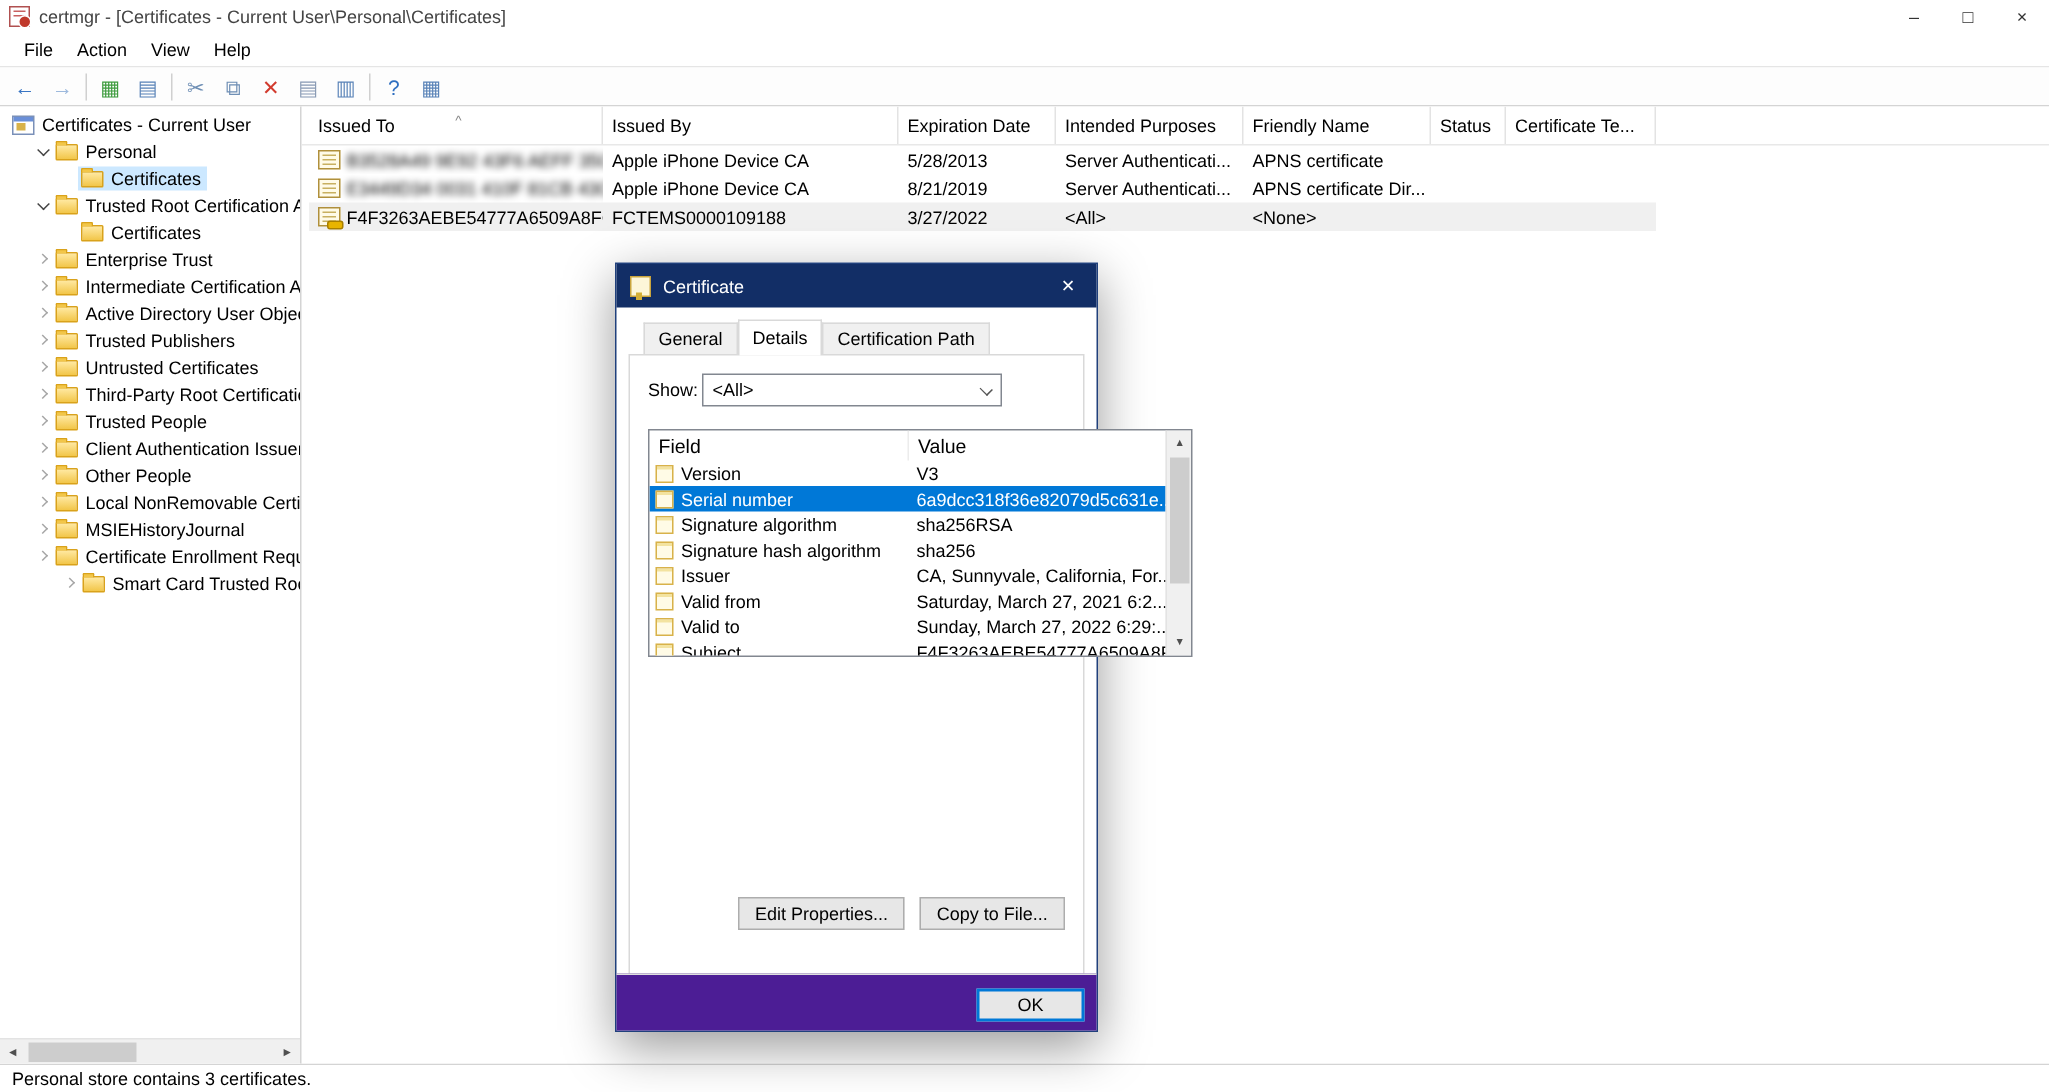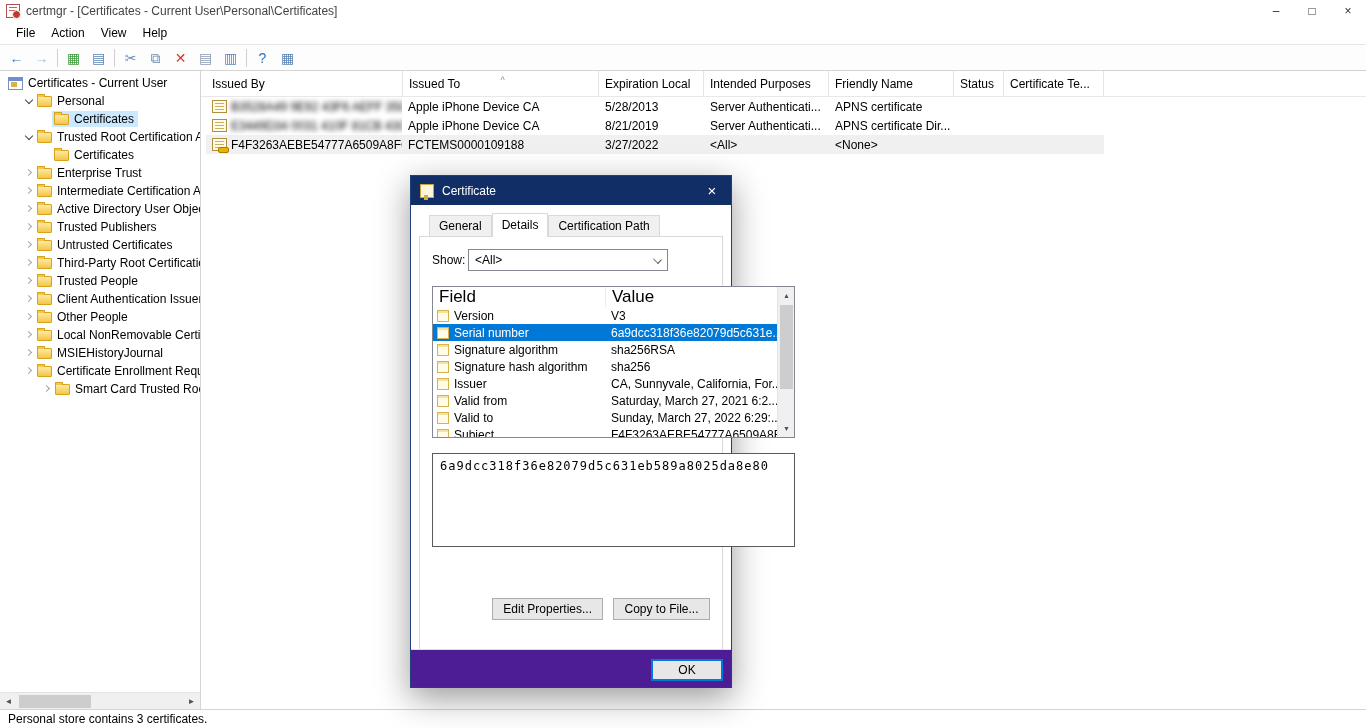--- a/index.html
+++ b/index.html
@@ -72,21 +72,21 @@
   .tab { border:1px solid #d9d9d9; border-bottom:none; background:#f0f0f0; padding:3px 9px 3px 9px; margin-right:0px; cursor:default; }
   .tab.active { background:#fff; padding-top:4px; margin-top:-2px; position:relative; }
   .tab.active::after { content:''; position:absolute; left:0; right:0; bottom:-1px; height:1px; background:#fff; }
   .tab-frame { position:absolute; left:8px; right:8px; top:60px; height:414px; border:1px solid #d9d9d9; background:#fff; }
   .show-row { position:absolute; left:12px; top:12px; display:flex; align-items:center; }
   .show-label { width:36px; }
   .combo { width:200px; height:22px; border:1px solid #828790; background:#fff; display:flex; align-items:center; padding-left:6px; position:relative; cursor:default; }
   .combo-chev { position:absolute; right:6px; top:6px; width:7px; height:7px; border-right:1px solid #555; border-bottom:1px solid #555; transform:rotate(45deg) scale(1,0.8); }
   .fieldbox { position:absolute; left:12px; top:49px; width:363px; height:152px; border:1px solid #828790; background:#fff; overflow:hidden; }
   .fb-header { display:flex; height:20px; align-items:center; }
-  .fb-hcell { padding-left:6px; font-size:17px; }
+  .fb-hcell { padding-left:6px; font-size:13px; }
   .fb-hcell.field { width:172px; }
   .fb-hcell.value { flex:1; border-left:1px solid #ececec; height:100%; display:flex; align-items:center; }
   .frow { display:flex; height:17px; align-items:center; width:346px; cursor:default; }
   .frow.selected { background:#0078d7; color:#fff; }
   .fcell { white-space:nowrap; overflow:hidden; display:flex; align-items:center; height:100%; }
   .fcell.field { width:172px; padding-left:4px; }
   .fcell.value { flex:1; padding-left:6px; }
   .field-icon { width:12px; height:12px; flex:none; margin-right:5px; background:#fffbe6; border:1px solid #d8b24a; box-shadow:inset 0 2px 0 #f3e3a0; }
   .vscroll { position:absolute; right:0; top:0; width:17px; height:150px; background:#f0f0f0; border-left:1px solid #e3e3e3; }
   .vs-arrow { width:17px; height:17px; display:flex; align-items:center; justify-content:center; font-size:7px; color:#505050; }
@@ -287,23 +287,23 @@
         </div>
       </div>
     <div class="hscroll">
       <span class="hs-arrow">◄</span>
       <span class="hs-thumb"></span>
       <span class="hs-arrow" style="margin-left:auto;">►</span>
     </div>
   </div>
   <div class="list-panel">
     <div class="list-header">
+        <div class="hcell" style="width: 196px;">Issued To<span class="sort-arrow">^</span></div>
         <div class="hcell" style="width: 197px;">Issued By</div>
-        <div class="hcell" style="width: 196px;">Issued To<span class="sort-arrow">^</span></div>
-        <div class="hcell" style="width: 105px;">Expiration Local</div>
+        <div class="hcell" style="width: 105px;">Expiration Date</div>
         <div class="hcell" style="width: 125px;">Intended Purposes</div>
         <div class="hcell" style="width: 125px;">Friendly Name</div>
         <div class="hcell" style="width: 50px;">Status</div>
         <div class="hcell" style="width: 100px;">Certificate Te...</div>
       </div>
     <div class="list-rows">
         <div class="lrow">
           <div class="lcell" style="width: 196px;">
             <span class="cert-icon"></span>
             <span class="blurred">B3528A49 9E92 43F6 AEFF 35C...</span>
@@ -432,21 +432,20 @@
             <div class="fcell value">F4F3263AEBE54777A6509A8F...</div>
           </div>
         </div>
       <div class="vscroll">
         <span class="vs-arrow">▲</span>
         <span class="vs-thumb"></span>
         <span class="vs-arrow down">▼</span>
       </div>
     </div>
 
-    <div class="valuebox">6a9dcc318f36e82079d5c631eb589a8025da8e80</div>
 
     <div class="dlg-btnrow">
       <button class="btn">Edit Properties...</button>
       <button class="btn">Copy to File...</button>
     </div>
   </div>
 
   <div class="ok-strip">
     <button class="ok-btn">OK</button>
   </div>

